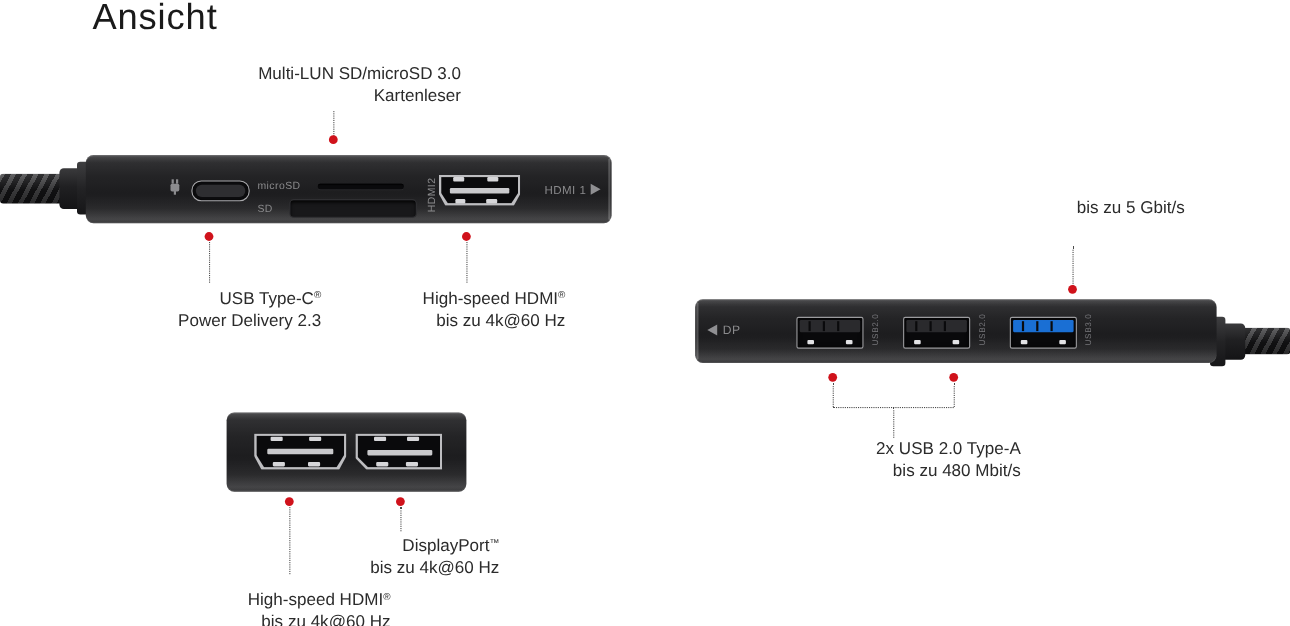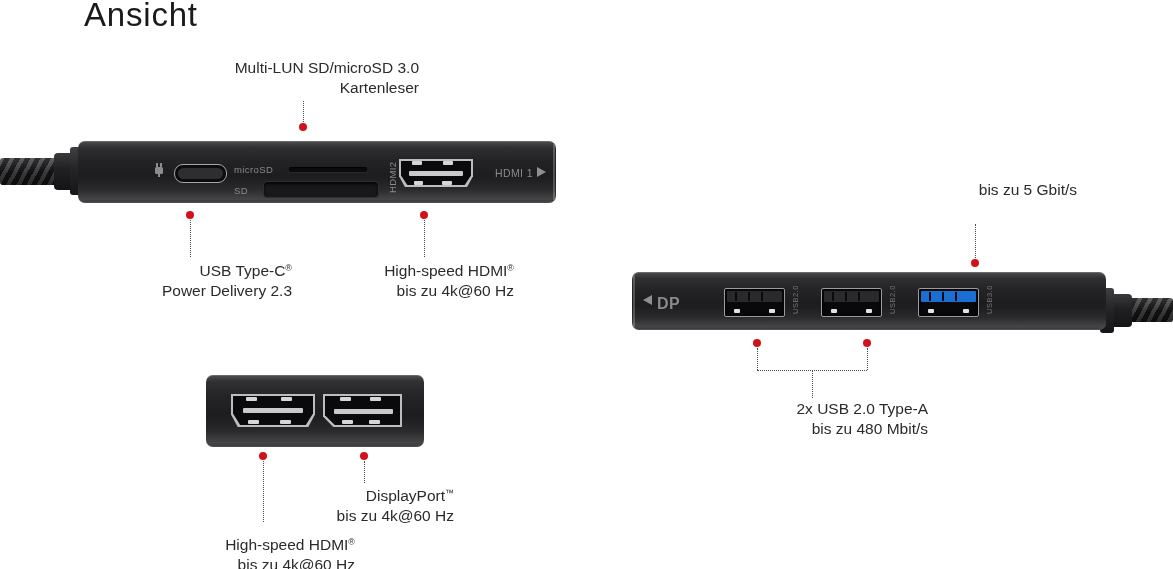--- a/index.html
+++ b/index.html
@@ -359,21 +359,21 @@
   <div class="cable-sheen"></div>
 </div>
 <div class="strain" style="left:1110px; top:294px; width:22px; height:33px;"></div>
 <div class="collar" style="left:1100px; top:288px; width:14px; height:45px;"></div>
 
 <div class="device" style="left:632px; top:272px; width:474px; height:58px;">
   <div class="device-face"></div>
   <div class="edge-hi" style="left:1px;"></div>
 
   <div class="tri-left" style="left:11px; top:23px;"></div>
-  <div class="silk" style="left:25px; top:23px; font-size:16px;font-weight:bold;">DP</div>
+  <div class="silk" style="left:25px; top:23px; font-size:11px;">DP</div>
 
   <div class="usba" style="left:92px; top:16px; width:59px; height:27px;">
     <div class="usba-insert"></div>
     <div class="usba-pin" style="left:10px;"></div>
     <div class="usba-pin" style="left:23px;"></div>
     <div class="usba-pin" style="left:36px;"></div>
     <div class="usba-tab" style="left:9px;"></div>
     <div class="usba-tab" style="right:9px;"></div>
   </div>
   <div class="silk vert tiny" style="left:159px; top:42px;">USB2.0</div>

